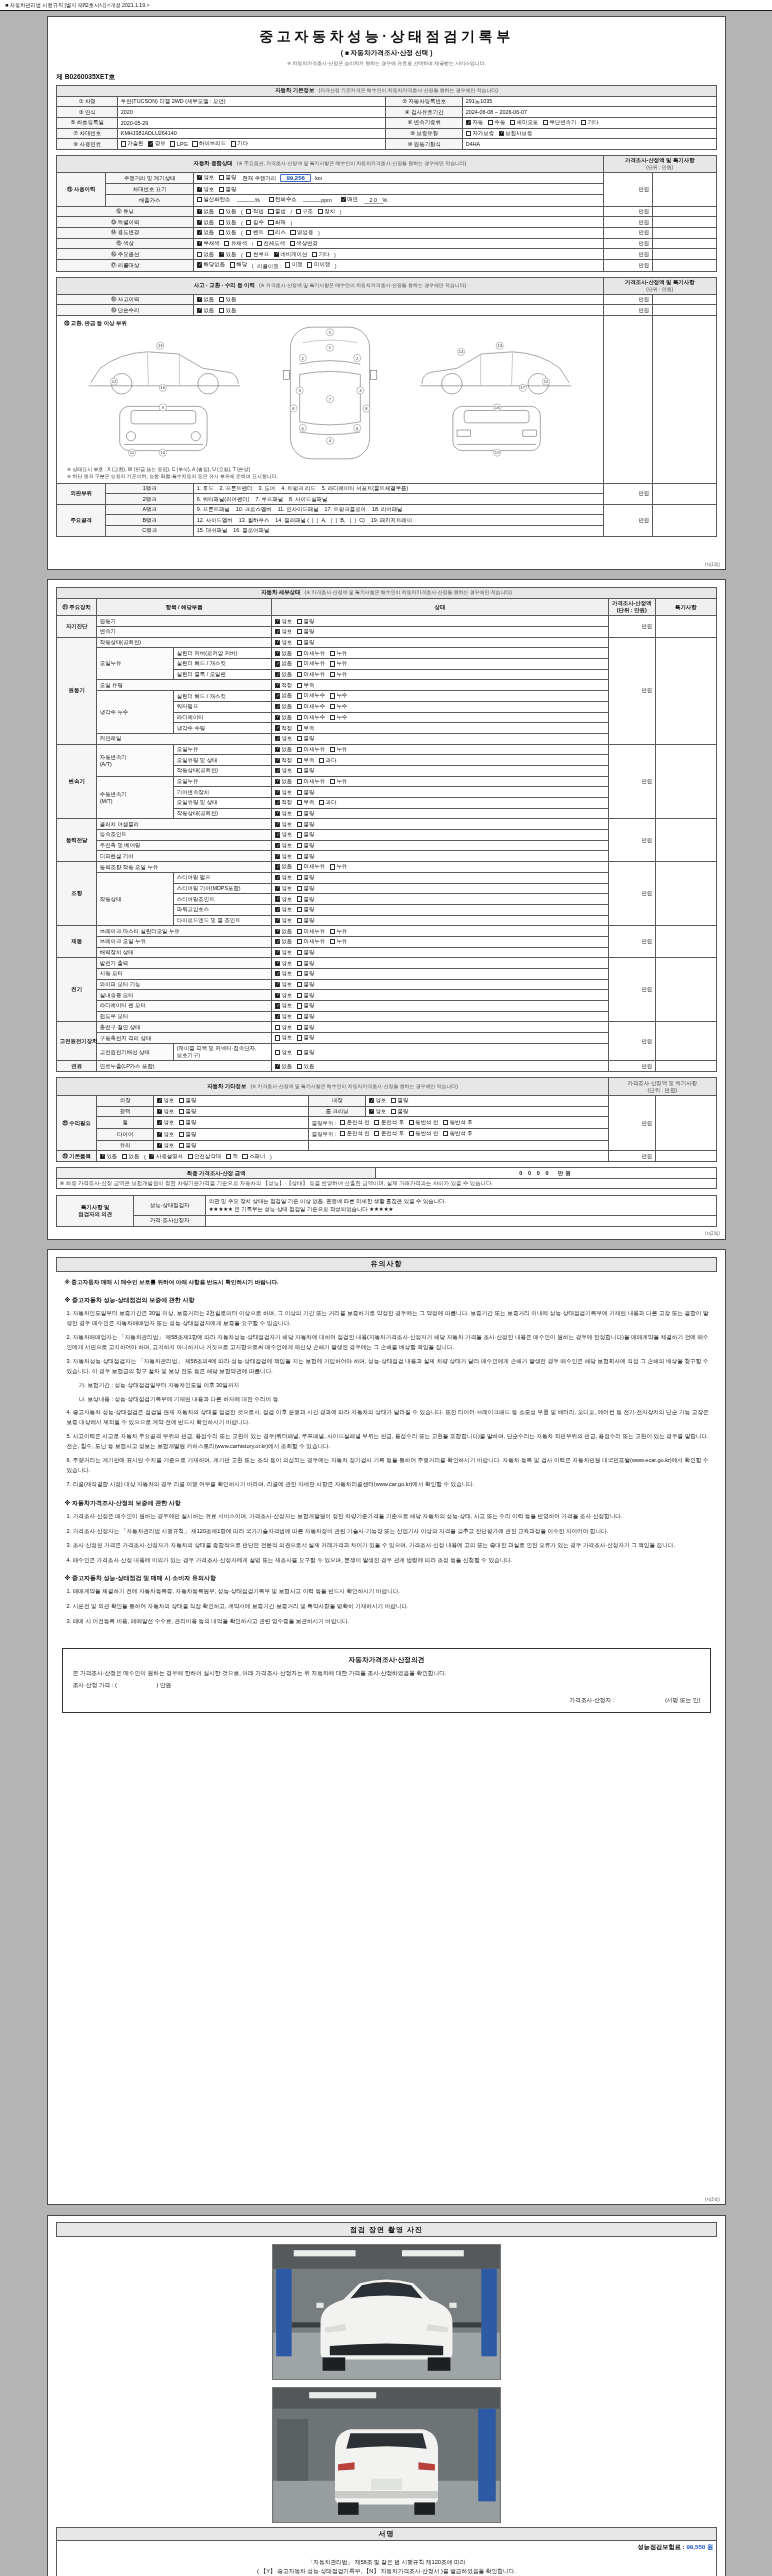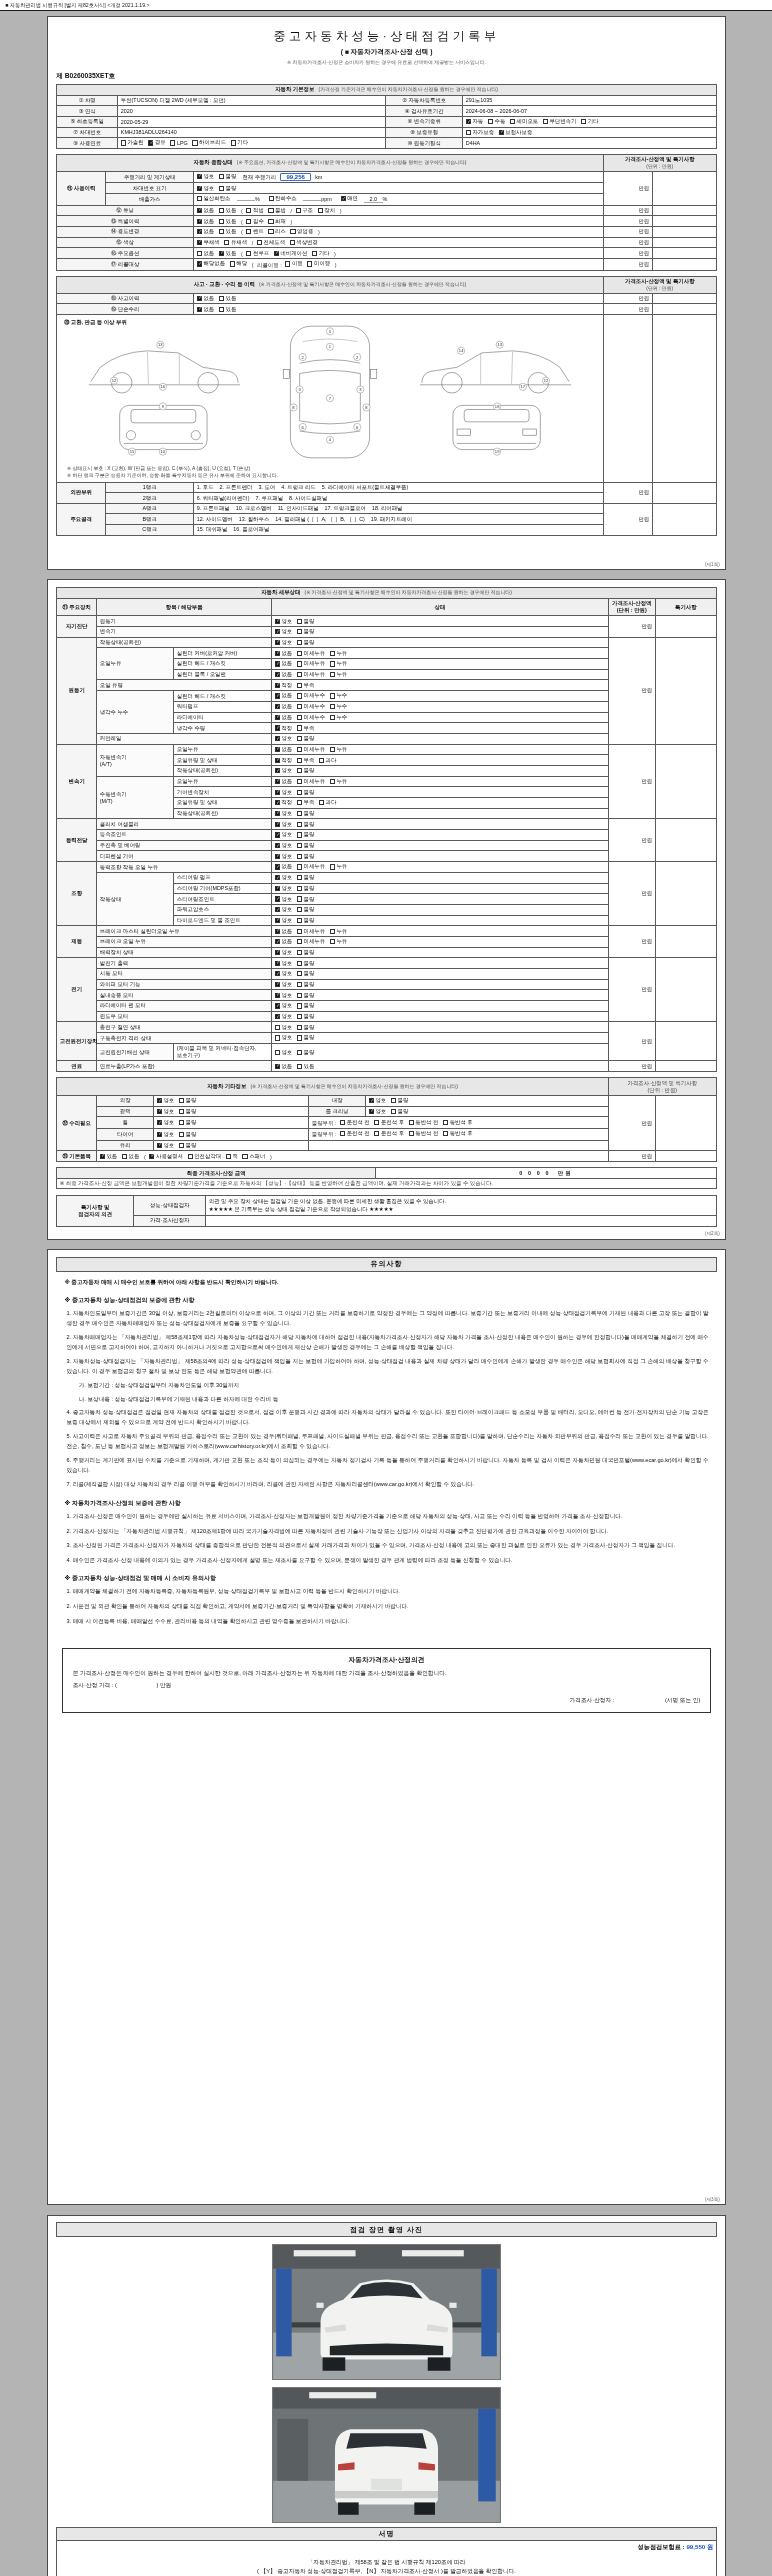--- a/index.html
+++ b/index.html
@@ -3,21 +3,21 @@
 <meta charset="utf-8">
 <style>
 *{box-sizing:border-box;margin:0;padding:0}
 body{width:773px;min-height:2576px;background:#b4b4b4;font-family:"Liberation Sans","DejaVu Sans",sans-serif;color:#101010}
 .topstrip{background:#fff;border-bottom:1px solid #1a1a1a;font-size:5.2px;padding:1.5px 5.2px;color:#222}
 .wrap{width:679px;margin:5.2px auto 0}
 .page{background:#fff;border:0.5px solid #4a4a4a;padding:7.2px 8.2px 12.4px;margin-bottom:9.3px;position:relative}
 .page1{min-height:554px}.page2{min-height:618px}.page3{min-height:956px}.page4{min-height:340px}
 .page-mark{position:absolute;right:5.2px;bottom:2.6px;font-size:4.6px;color:#666}
 .title-block{text-align:center;padding:4.1px 0 2.1px}
-.main-title{font-size:12px;font-weight:normal;letter-spacing:3.6px}
+.main-title{font-size:14px;font-weight:bold;letter-spacing:3.6px}
 .sub-title{font-size:6.7px;font-weight:bold;margin-top:2.6px}
 .sub-note{font-size:4.9px;color:#555;margin-top:2.1px}
 .doc-no{font-size:6.7px;font-weight:bold;margin:5.2px 0 3.1px}
 table.f{width:100%;border-collapse:collapse;table-layout:fixed;margin-top:-0.5px}
 .f td,.f th{border:0.5px solid #5a5a5a;font-size:5.4px;padding:1.3px 2.6px;vertical-align:middle;word-break:keep-all}
 .bar{background:#e7e7e7;text-align:center;font-weight:bold;font-size:6.4px;padding:2.6px 2.1px}
 .bar .note{font-weight:normal;font-size:4.9px;color:#444;margin-left:4.1px}
 .bar.big{font-size:7px;letter-spacing:1px}
 .hd{background:#f0f0f0;text-align:center;font-weight:bold}
 .lab{background:#f5f5f5;text-align:center}

